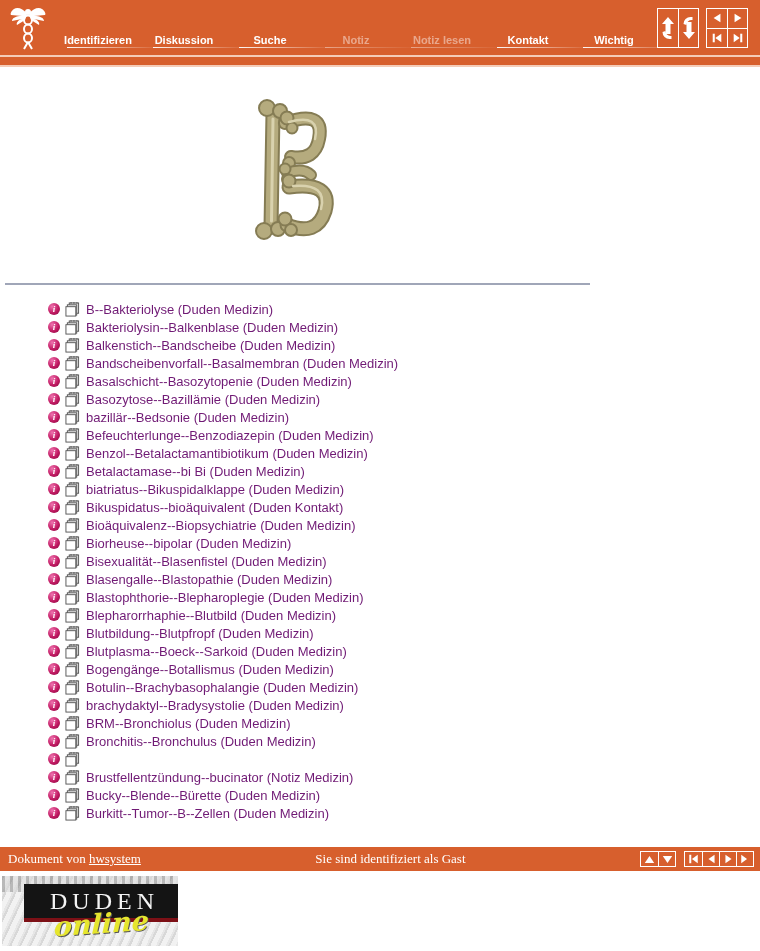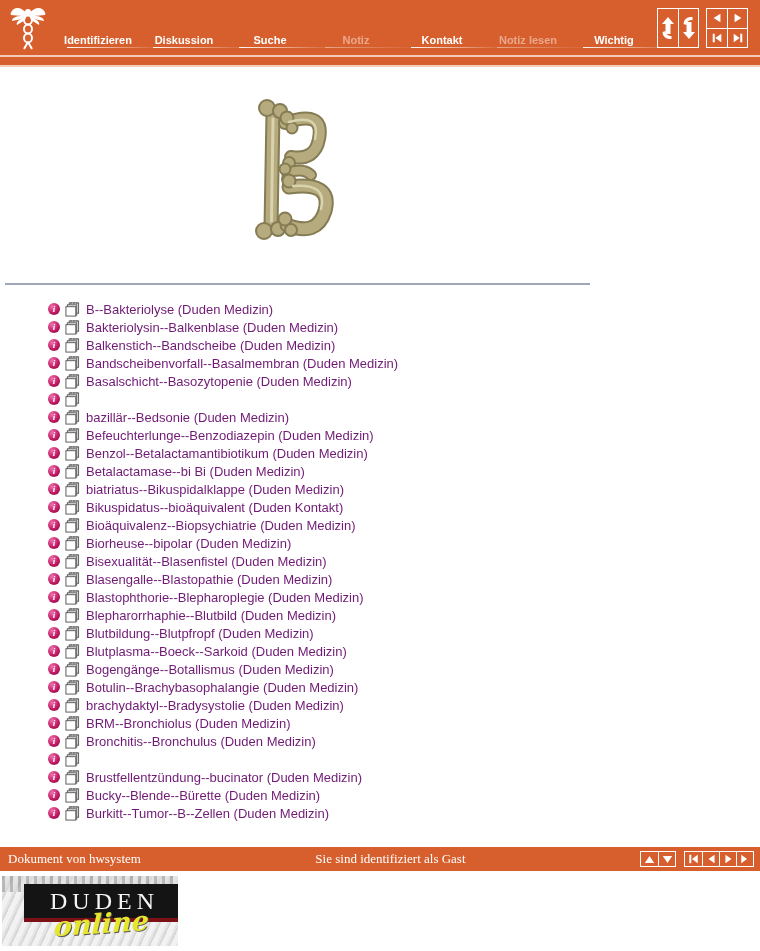--- a/index.html
+++ b/index.html
@@ -37,21 +37,21 @@
   .doc-row .info-ball { width:12px; height:12px; border-radius:50%; flex:0 0 12px;
       background:radial-gradient(circle at 35% 30%, #ef74b0, #c11a62 55%, #87093f);
       color:#fff; font:bold italic 9px/12px "Liberation Serif", serif; text-align:center; }
   .doc-row .doc-icon { margin:0 6px 0 5px; flex:0 0 15px; display:flex; }
   .doc-row .doc-label { font-size:13px; color:#701a75; white-space:nowrap; }
 
   
   .footer-bar { margin-top:25px; height:24px; background:#d75f2d; display:flex;
       align-items:center; color:#fff; font-family:"Liberation Serif", serif; font-size:13px; }
   .fb-left { padding-left:8px; white-space:nowrap; }
-  .fb-left a { color:#fff; cursor:pointer; }
+  .fb-left a { color:#fff; text-decoration:underline; cursor:pointer; }
   .fb-center { flex:1; text-align:center; }
   .fb-nav { display:flex; gap:8px; padding-right:6px; }
   .fb-group { display:flex; border:1px solid #fff; }
   .fb-cell { width:17px; height:14px; border-left:1px solid #fff; display:flex;
              align-items:center; justify-content:center; cursor:pointer; }
   .fb-cell:first-child { border-left:none; }
 
   
   .logo { position:relative; width:176px; height:70px; margin:5px 0 0 2px; overflow:hidden;
       background:repeating-linear-gradient(115deg,#d8d8d8 0 2px,#f2f2f2 2px 7px,#e6e6e6 7px 9px); cursor:pointer; }
@@ -126,43 +126,43 @@
       <span class="tb-icon">
         <svg width="28" height="18" viewBox="0 0 28 18" fill="none" stroke="#fff" stroke-width="1.4">
           <path d="M3 16 L7 9 L20 2.5 a2.6 2.6 0 0 1 3.6 3.6 L10.5 13 Z"></path>
           <path d="M3 16 L6.6 13.6 M8 9.8 L20 3.6 M9.6 11.6 L21.6 5.4"></path>
         </svg>
       </span>
       <span class="tb-label">Notiz</span>
       <span class="tb-underline"></span>
     </div>
 
-    <div class="tb-item">
-      <span class="tb-icon">
-        <svg width="26" height="18" viewBox="0 0 26 18" fill="none" stroke="#fff" stroke-width="1.5">
-          <rect x="1.5" y="2" width="23" height="14" rx="1.5"></rect>
-          <path d="M5 7 h11 M5 10 h11 M5 13 h7"></path>
-          <rect x="19" y="4.5" width="3" height="3" fill="#fff" stroke="none"></rect>
-        </svg>
-      </span>
-      <span class="tb-label">Kontakt</span>
-      <span class="tb-underline"></span>
-    </div>
-
     <div class="tb-item disabled">
       <span class="tb-icon">
         <svg width="24" height="24" viewBox="0 0 24 24" fill="none" stroke="#fff" stroke-width="1.4">
           <g transform="rotate(-18 12 12)">
             <rect x="6" y="4" width="12" height="16" rx="2.5"></rect>
             <path d="M9 8.5 h6 M9 11.5 h6 M9 14.5 h4"></path>
           </g>
           <path d="M15.5 3 l3.5 3.5" stroke-width="2.2"></path>
         </svg>
       </span>
       <span class="tb-label">Notiz lesen</span>
+      <span class="tb-underline"></span>
+    </div>
+
+    <div class="tb-item">
+      <span class="tb-icon">
+        <svg width="26" height="18" viewBox="0 0 26 18" fill="none" stroke="#fff" stroke-width="1.5">
+          <rect x="1.5" y="2" width="23" height="14" rx="1.5"></rect>
+          <path d="M5 7 h11 M5 10 h11 M5 13 h7"></path>
+          <rect x="19" y="4.5" width="3" height="3" fill="#fff" stroke="none"></rect>
+        </svg>
+      </span>
+      <span class="tb-label">Kontakt</span>
       <span class="tb-underline"></span>
     </div>
 
     <div class="tb-item">
       <span class="tb-icon">
         <svg width="12" height="26" viewBox="0 0 12 26" fill="#fff">
           <circle cx="6" cy="5" r="4.6"></circle>
           <path d="M3.4 11.5 h5.2 L7.6 25 h-3.2 Z"></path>
         </svg>
       </span>
@@ -328,20 +328,21 @@
     <div class="doc-row">
       <span class="info-ball">i</span>
       <span class="doc-icon">
         <svg width="15" height="15" viewBox="0 0 16 16">
           <rect x="4.5" y="1" width="10" height="11" fill="#e8e8e8" stroke="#555" stroke-width="1"></rect>
           <path d="M5.5 1 l2 0 M8.5 1 l2 0 M11.5 1 l2 0" stroke="#555" stroke-width="1"></path>
           <rect x="2.5" y="3" width="10" height="11" fill="#f4f4f4" stroke="#555" stroke-width="1"></rect>
           <rect x="1" y="5" width="10.5" height="10" fill="#fff" stroke="#555" stroke-width="1"></rect>
         </svg>
       </span>
+      <span class="doc-label">Basozytose--Bazillämie (Duden Medizin)</span>
     </div>
 
     <div class="doc-row">
       <span class="info-ball">i</span>
       <span class="doc-icon">
         <svg width="15" height="15" viewBox="0 0 16 16">
           <rect x="4.5" y="1" width="10" height="11" fill="#e8e8e8" stroke="#555" stroke-width="1"></rect>
           <path d="M5.5 1 l2 0 M8.5 1 l2 0 M11.5 1 l2 0" stroke="#555" stroke-width="1"></path>
           <rect x="2.5" y="3" width="10" height="11" fill="#f4f4f4" stroke="#555" stroke-width="1"></rect>
           <rect x="1" y="5" width="10.5" height="10" fill="#fff" stroke="#555" stroke-width="1"></rect>
@@ -599,21 +600,21 @@
     <div class="doc-row">
       <span class="info-ball">i</span>
       <span class="doc-icon">
         <svg width="15" height="15" viewBox="0 0 16 16">
           <rect x="4.5" y="1" width="10" height="11" fill="#e8e8e8" stroke="#555" stroke-width="1"></rect>
           <path d="M5.5 1 l2 0 M8.5 1 l2 0 M11.5 1 l2 0" stroke="#555" stroke-width="1"></path>
           <rect x="2.5" y="3" width="10" height="11" fill="#f4f4f4" stroke="#555" stroke-width="1"></rect>
           <rect x="1" y="5" width="10.5" height="10" fill="#fff" stroke="#555" stroke-width="1"></rect>
         </svg>
       </span>
-      <span class="doc-label">Brustfellentzündung--bucinator (Duden Medizin)</span>
+      <span class="doc-label">Brustfellentzündung--bucinator (Notiz Medizin)</span>
     </div>
 
     <div class="doc-row">
       <span class="info-ball">i</span>
       <span class="doc-icon">
         <svg width="15" height="15" viewBox="0 0 16 16">
           <rect x="4.5" y="1" width="10" height="11" fill="#e8e8e8" stroke="#555" stroke-width="1"></rect>
           <path d="M5.5 1 l2 0 M8.5 1 l2 0 M11.5 1 l2 0" stroke="#555" stroke-width="1"></path>
           <rect x="2.5" y="3" width="10" height="11" fill="#f4f4f4" stroke="#555" stroke-width="1"></rect>
           <rect x="1" y="5" width="10.5" height="10" fill="#fff" stroke="#555" stroke-width="1"></rect>

